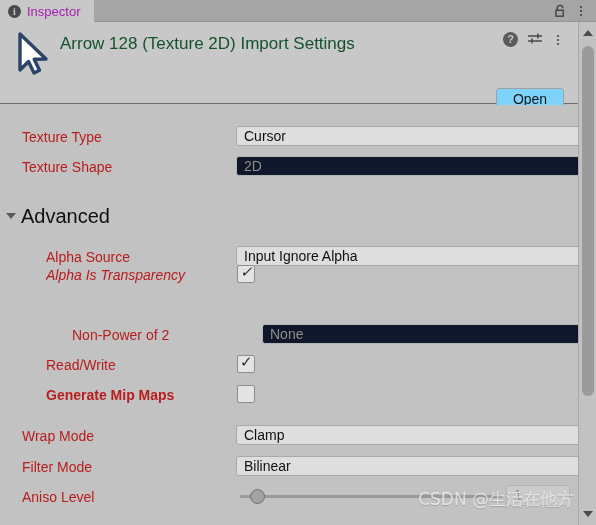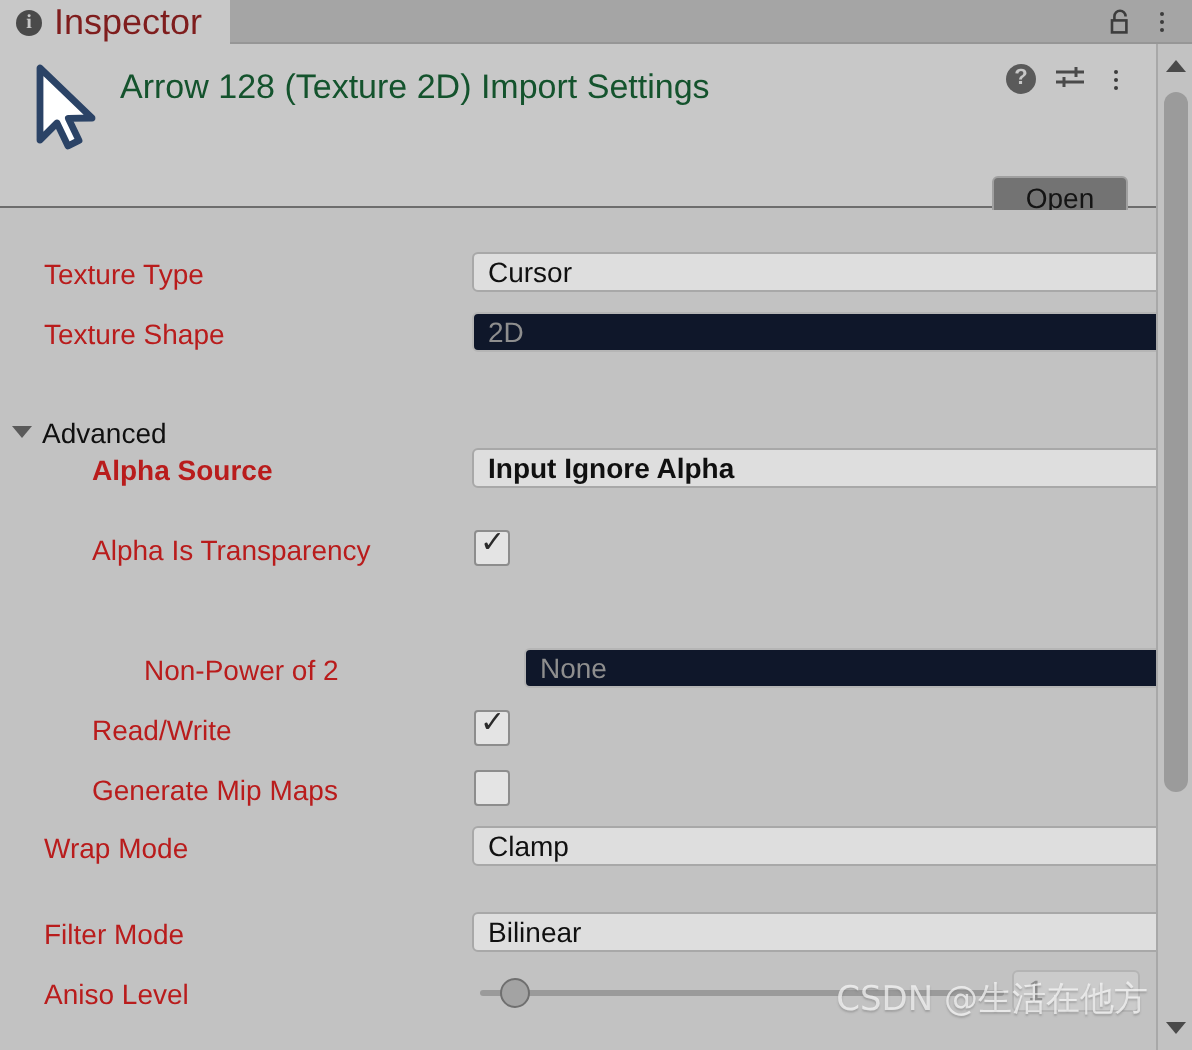--- a/index.html
+++ b/index.html
@@ -34,22 +34,22 @@
     left: 0; top: 0;
     height: 22px;
     padding: 0 14px 0 8px;
     display: flex;
     align-items: center;
     gap: 6px;
     background: #c8c8c8;
     box-sizing: border-box;
   }
   .tab-label {
-    font-size: 18px;
-    color: #7f1d1d;
+    font-size: 13px;
+    color: #a21caf;
   }
   .info-icon {
     width: 13px; height: 13px;
     border-radius: 50%;
     background: #4a4a4a;
     color: #c8c8c8;
     font-size: 10px;
     font-weight: bold;
     line-height: 13px;
     text-align: center;
@@ -127,21 +127,21 @@
   .header-kebab i {
     display: block;
     width: 2px; height: 2px;
     border-radius: 50%;
     background: #3c3c3c;
   }
   .open-button {
     position: absolute;
     right: 14px; top: 66px;
     width: 68px; height: 22px;
-    background: #737373;
+    background: #7dd3fc;
     border: 1px solid #a0a0a0;
     border-radius: 3px;
     font-family: "Liberation Sans", sans-serif;
     font-size: 14px;
     color: #141414;
     cursor: pointer;
     padding: 0;
     line-height: 20px;
   }
 
@@ -233,21 +233,21 @@
     display: inline-block;
     width: 0; height: 0;
     border-left: 5px solid transparent;
     border-right: 5px solid transparent;
     border-top: 6px solid #5a5a5a;
     vertical-align: middle;
     margin-right: 5px;
   }
   .foldout .tri-label {
     vertical-align: middle;
-    font-size: 14px;
+    font-size: 20px;
   }
 
   
   .slider-track {
     position: absolute;
     left: 240px; top: 9px;
     width: 262px; height: 3px;
     background: #9a9a9a;
     border-radius: 2px;
   }
@@ -387,29 +387,29 @@
         <span class="caret"></span>
       </div>
     </div>
 
     <div class="row" style="top:99px;">
       <span class="foldout">
         <span class="tri"></span><span class="tri-label">Advanced</span>
       </span>
     </div>
 
-    <div class="row" style="top:119px;font-weight:bold;">
+    <div class="row" style="top:141px;">
       <span class="label indent">Alpha Source</span>
       <div class="field">
         <span class="field-text">Input Ignore Alpha</span>
         <span class="caret"></span>
       </div>
     </div>
 
-    <div class="row" style="top:159px;">
+    <div class="row" style="top:159px;font-style:italic;">
       <span class="label indent clip">Alpha Is Transparency</span>
       <div class="checkbox" style="top:1px;">
         <span class="tick">✓</span>
       </div>
     </div>
 
 
     <div class="row" style="top:219px;margin-left:26px;">
       <span class="label indent disabled">Non-Power of 2</span>
       <div class="field disabled">
@@ -418,28 +418,28 @@
       </div>
     </div>
 
     <div class="row" style="top:249px;">
       <span class="label indent">Read/Write</span>
       <div class="checkbox" style="top:1px;">
         <span class="tick">✓</span>
       </div>
     </div>
 
-    <div class="row" style="top:279px;">
+    <div class="row" style="top:279px;font-weight:bold;">
       <span class="label indent">Generate Mip Maps</span>
       <div class="checkbox" style="top:1px;">
         <span class="tick"></span>
       </div>
     </div>
 
-    <div class="row" style="top:308px;text-align:right;">
+    <div class="row" style="top:320px;text-align:right;">
       <span class="label root">Wrap Mode</span>
       <div class="field">
         <span class="field-text">Clamp</span>
         <span class="caret"></span>
       </div>
     </div>
 
     <div class="row" style="top:351px;">
       <span class="label root">Filter Mode</span>
       <div class="field">

